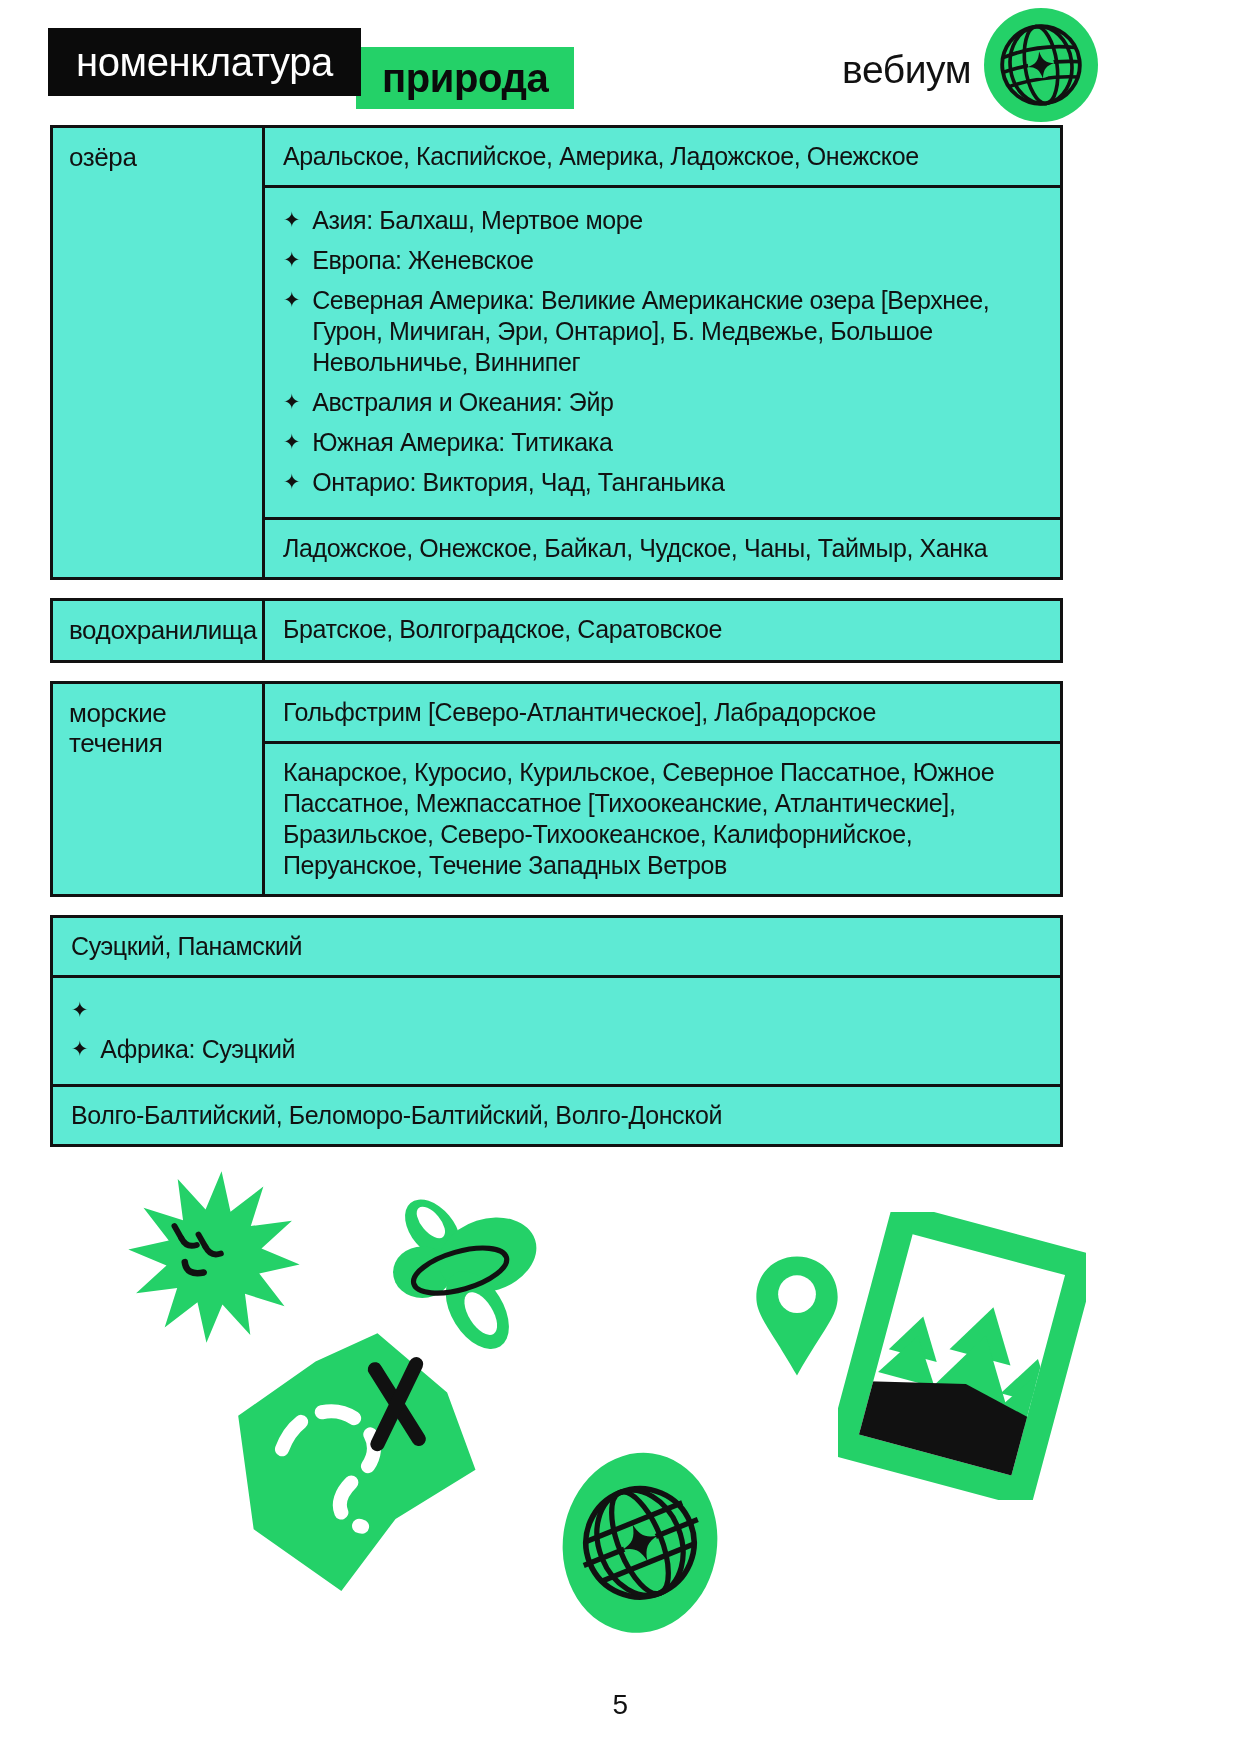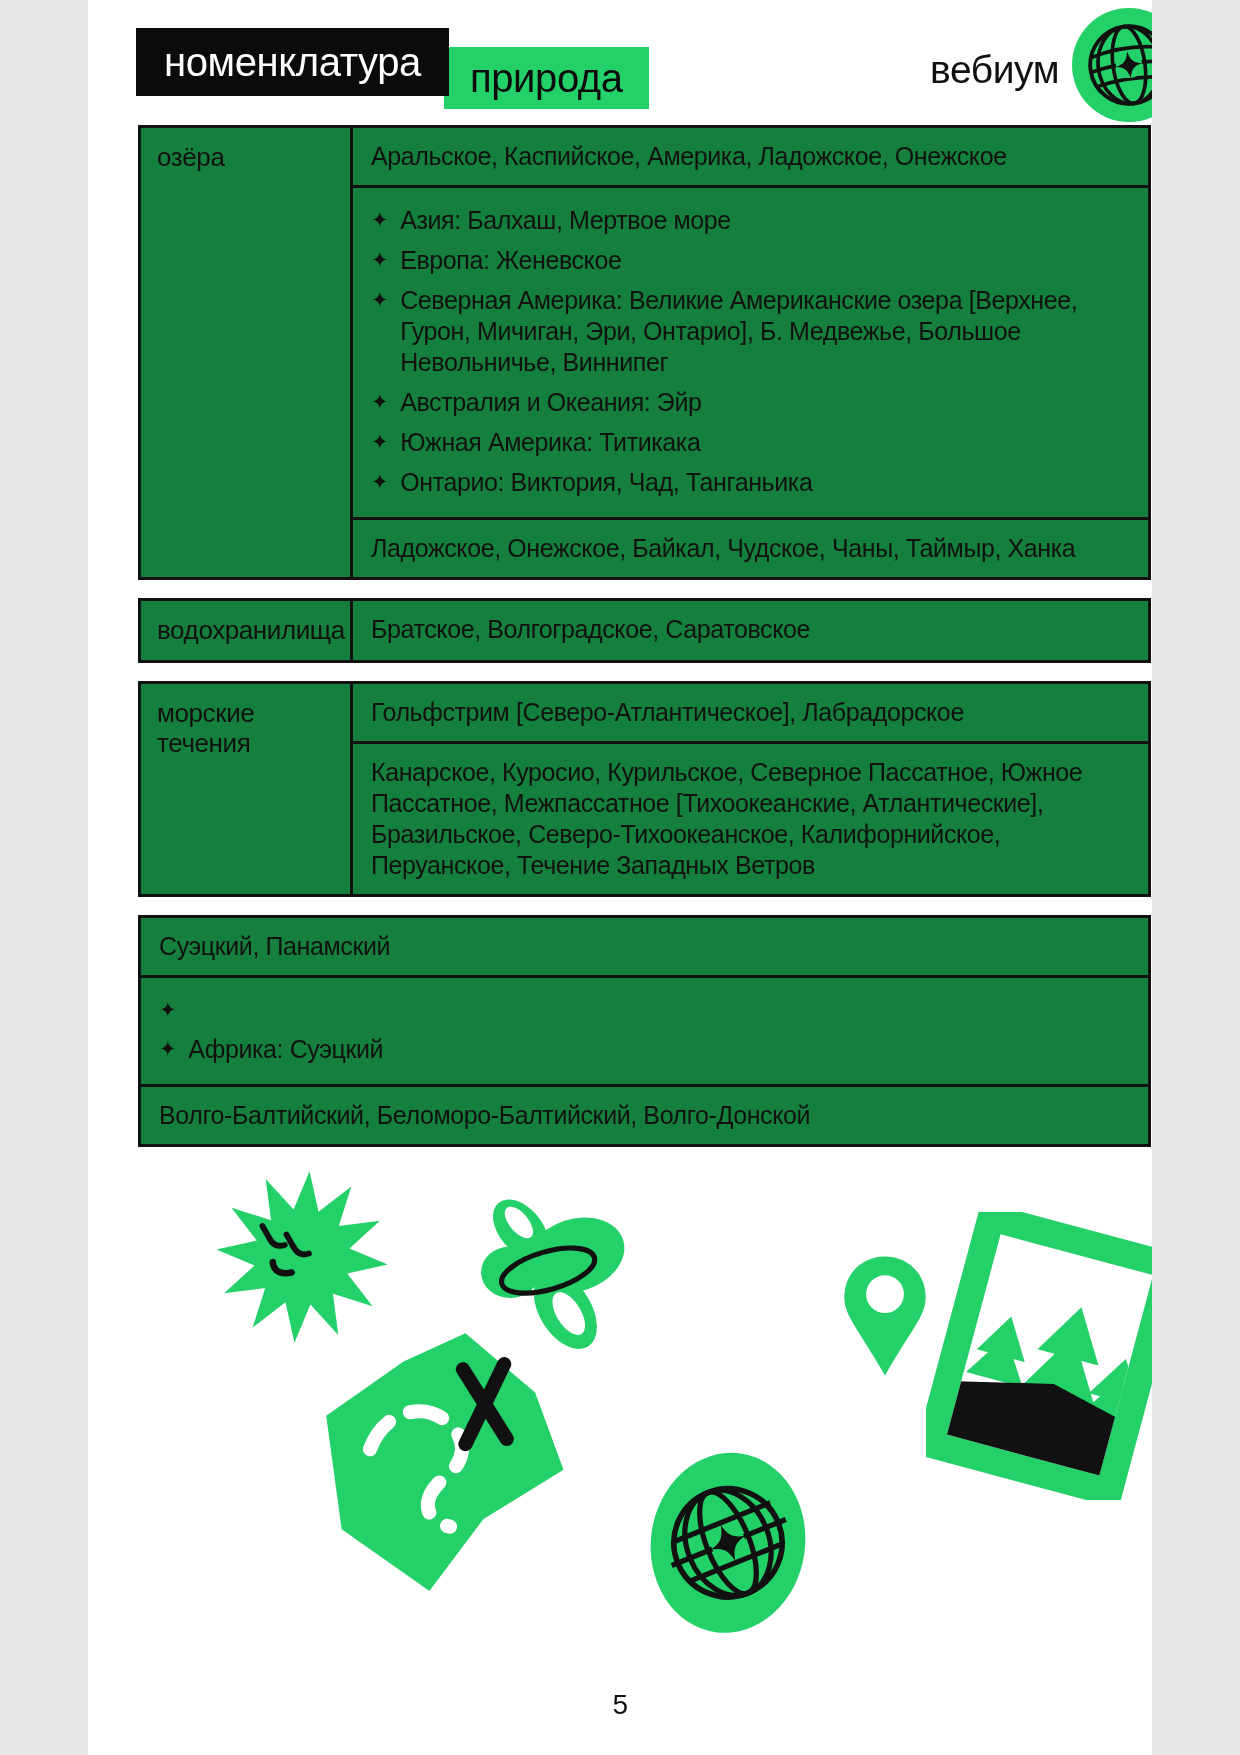--- a/index.html
+++ b/index.html
@@ -1,30 +1,30 @@
 <!DOCTYPE html>
 <html style="--green: #24d168; --ink: #111111; --badge-black: #0b0b0b;"><head>
 <meta charset="utf-8">
 <style>
   html,body{margin:0;padding:0;background:#e8e8e8;}
-  .page{position:relative;width:1064px;height:1755px;background:#ffffff;margin:0 auto;
+  .page{position:relative;width:1240px;height:1755px;background:#ffffff;margin:0 auto;
         font-family:"Liberation Sans",sans-serif;color:var(--ink,#111);overflow:hidden;
         letter-spacing:-0.4px;}
   
   .badge-black{position:absolute;left:48px;top:28px;height:68px;line-height:68px;
         background:var(--badge-black,#0b0b0b);color:#fff;font-size:40px;font-weight:500;
         padding:0 28px;z-index:2;white-space:nowrap;}
   .badge-green{position:absolute;left:356px;top:47px;height:62px;line-height:62px;
-        background:var(--green,#24d168);color:#0b0b0b;font-size:40px;font-weight:400;
+        background:var(--green,#24d168);color:#0b0b0b;font-size:40px;font-weight:700;
         padding:0 26px;z-index:1;white-space:nowrap;}
   .brand{position:absolute;left:842px;top:48px;font-size:39px;font-weight:500;white-space:nowrap;}
   .logo{position:absolute;left:984px;top:8px;width:114px;height:114px;z-index:3;}
   
   .tables{position:absolute;left:50px;top:125px;width:1013px;display:flex;flex-direction:column;gap:18px;}
-  .tbl{border:3px solid var(--ink,#111);display:flex;background:#15803d;}
+  .tbl{border:3px solid var(--ink,#111);display:flex;background:#5eead4;}
   .tbl-label{width:212px;flex-shrink:0;box-sizing:border-box;border-right:3px solid var(--ink,#111);
         padding:14px 34px 14px 16px;font-size:26px;line-height:1.18;}
   .tbl-rows{flex:1;display:flex;flex-direction:column;}
   .row{padding:13px 26px 13px 18px;font-size:25px;line-height:1.24;border-top:3px solid var(--ink,#111);}
   .tbl-rows .row:first-child{border-top:none;}
   .row.bullets{padding:8px 60px 10px 18px;}
   ul.blist{margin:0;padding:0;list-style:none;}
   ul.blist li{display:flex;gap:12px;margin:9px 0;}
   .bstar{font-size:21px;line-height:1.45;flex-shrink:0;}
   

